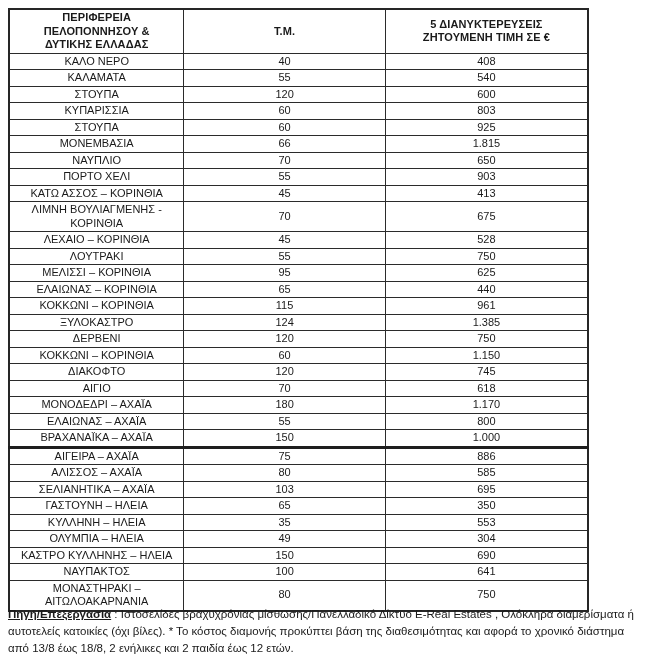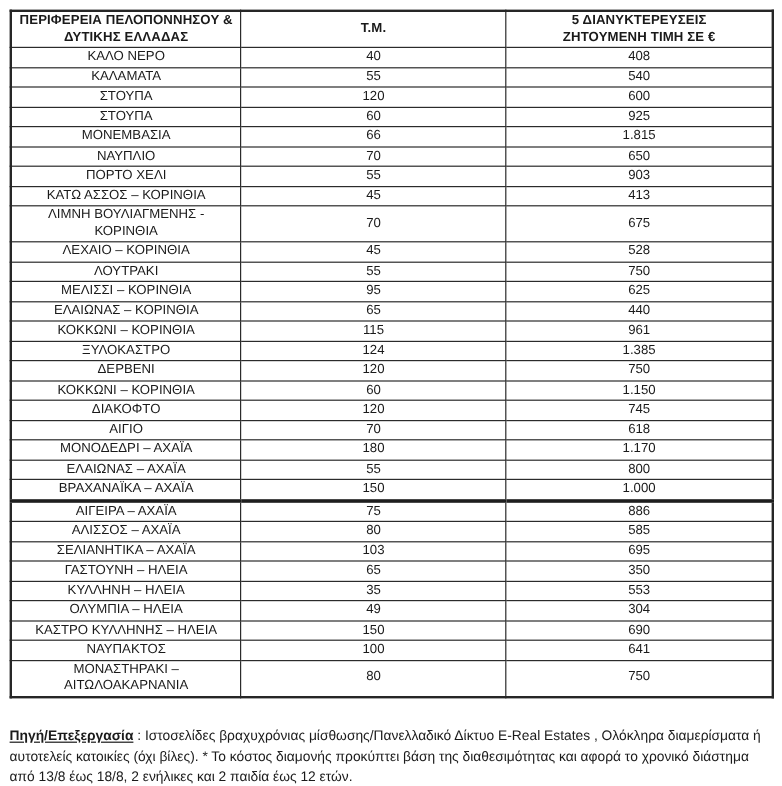--- a/index.html
+++ b/index.html
@@ -14,21 +14,21 @@
     background: #ffffff;
     font-family: "Liberation Sans", sans-serif;
     color: #1a1a1a;
     overflow: hidden;
     box-sizing: border-box;
   }
   table.data-table {
     position: absolute;
     left: 8px;
     top: 8px;
-    width: 637px;
+    width: 581px;
     border-collapse: collapse;
     table-layout: fixed;
     border: 2px solid #262626;
   }
   col.c1 { width: 30.2%; }
   col.c2 { width: 34.8%; }
   col.c3 { width: 35.0%; }
   .data-table th,
   .data-table td {
     border: 1px solid #2b2b2b;
@@ -94,20 +94,25 @@
           <td>ΚΑΛΑΜΑΤΑ</td>
           <td>55</td>
           <td>540</td>
         </tr>
         <tr>
           <td>ΣΤΟΥΠΑ</td>
           <td>120</td>
           <td>600</td>
         </tr>
         <tr>
+          <td>ΚΥΠΑΡΙΣΣΙΑ</td>
+          <td>60</td>
+          <td>803</td>
+        </tr>
+        <tr>
           <td>ΣΤΟΥΠΑ</td>
           <td>60</td>
           <td>925</td>
         </tr>
         <tr>
           <td>ΜΟΝΕΜΒΑΣΙΑ</td>
           <td>66</td>
           <td>1.815</td>
         </tr>
         <tr>

